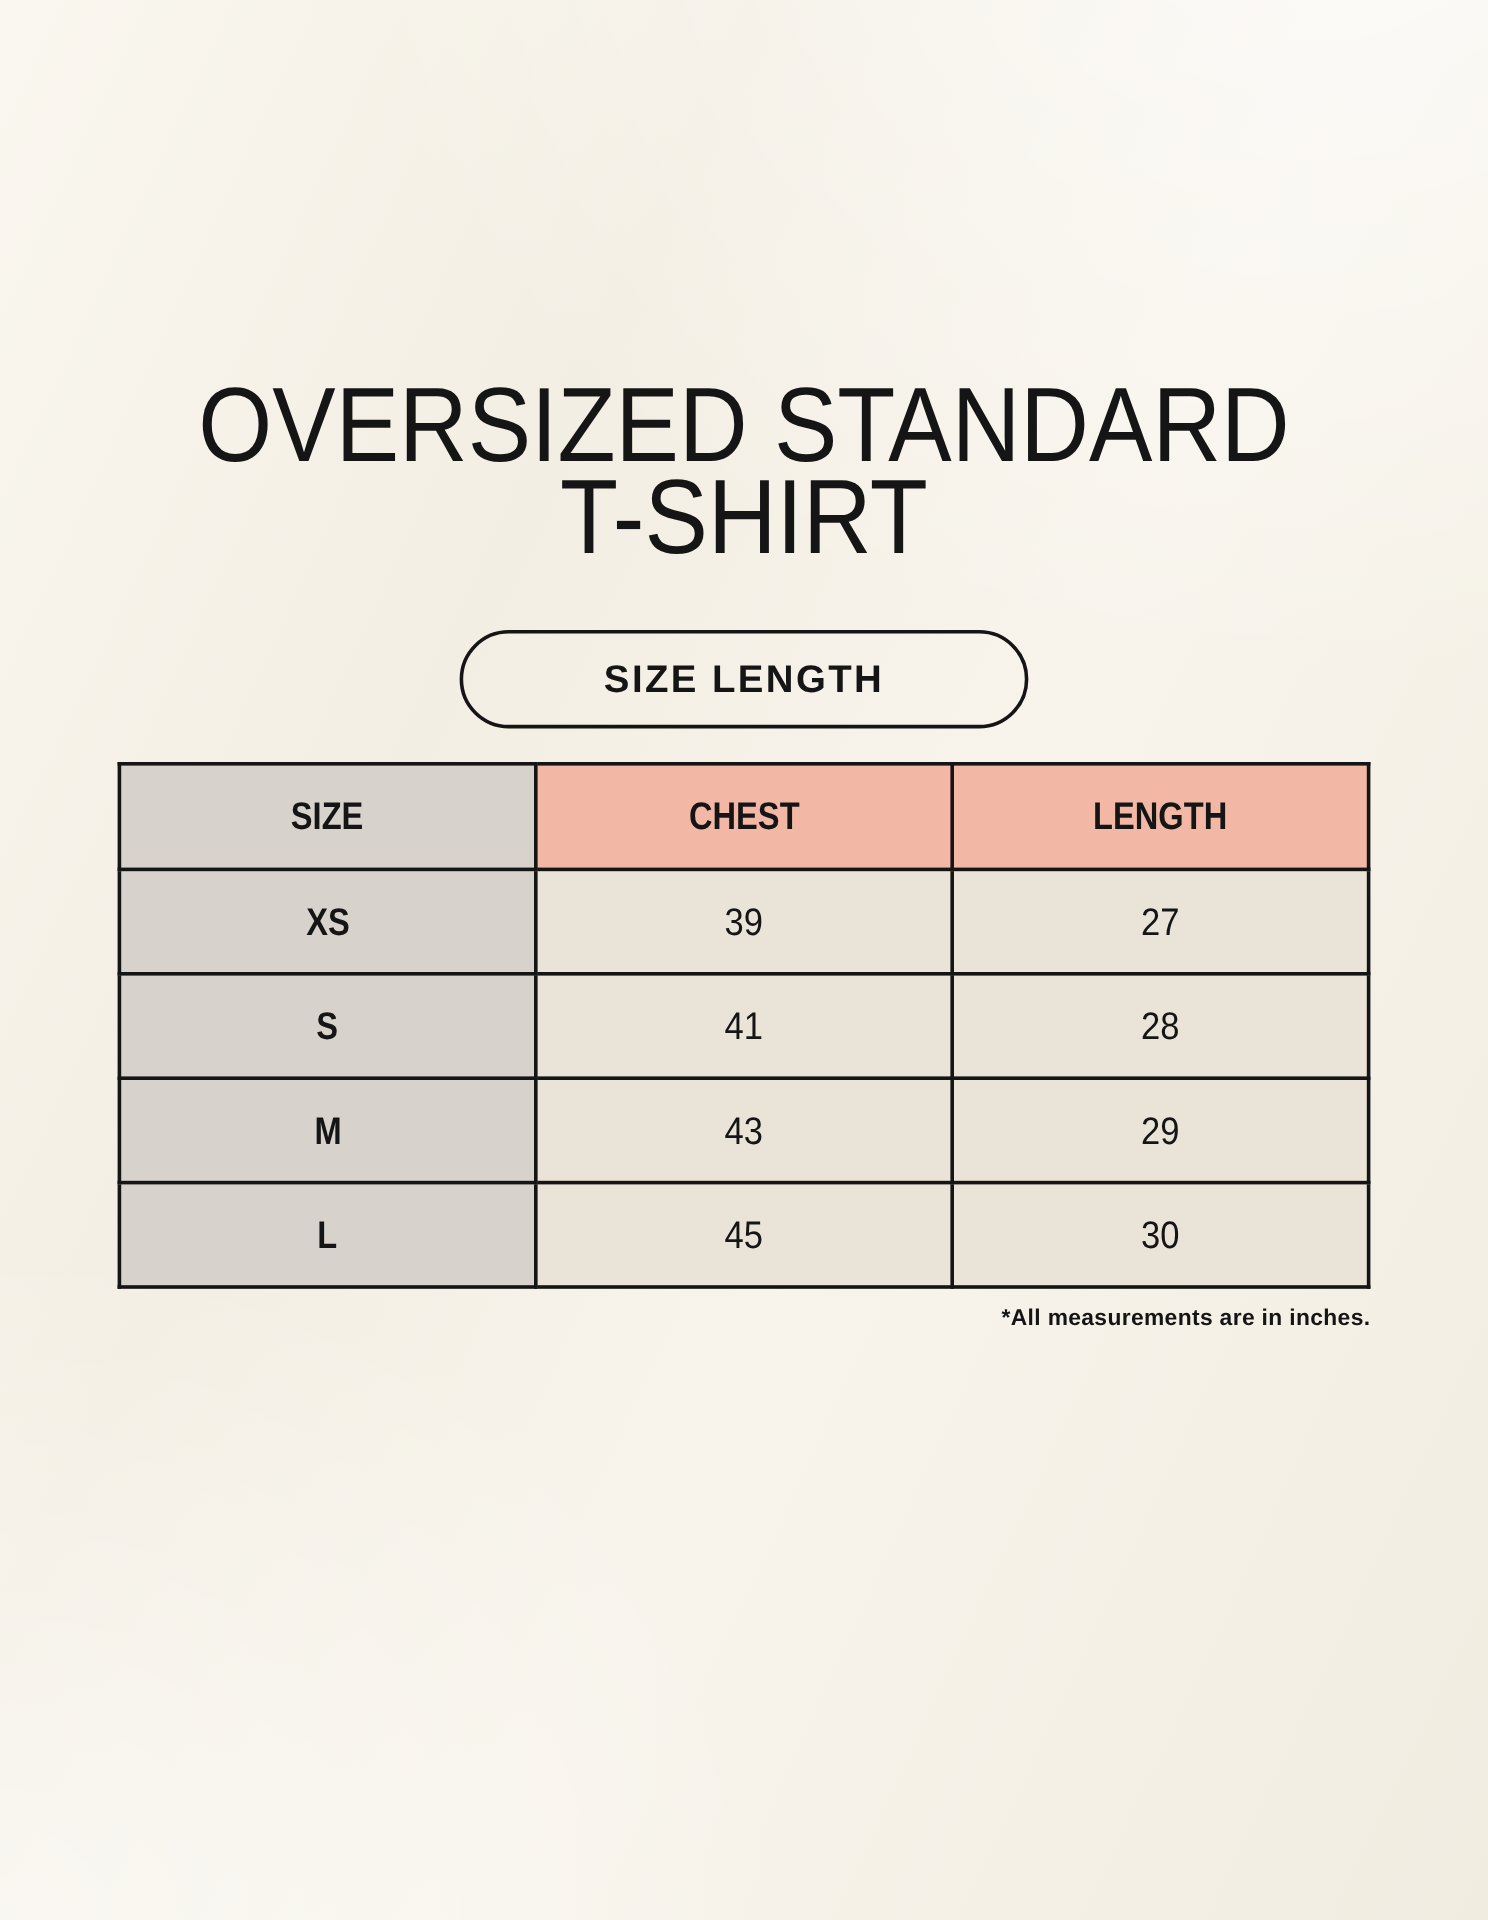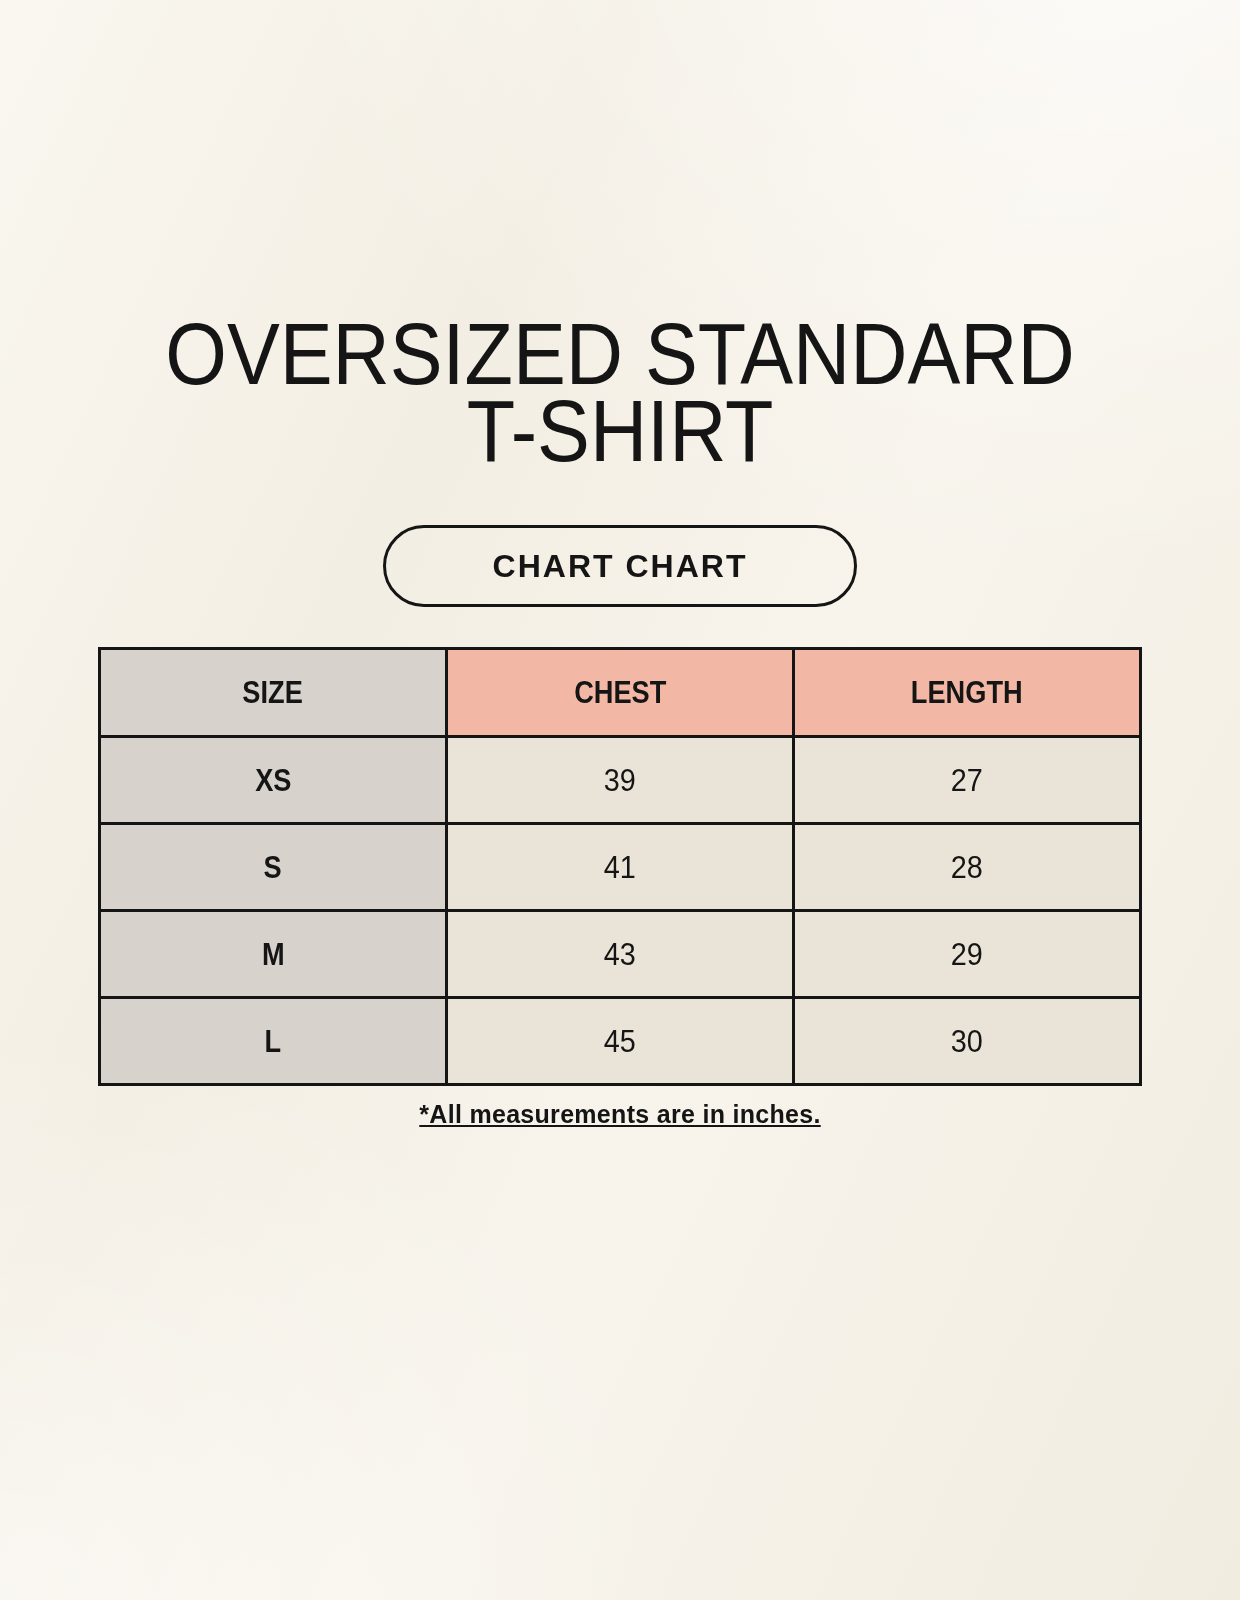--- a/index.html
+++ b/index.html
@@ -42,21 +42,21 @@
     border-radius:44px;
     display:flex;align-items:center;justify-content:center;
     background:transparent;
   }
   .pill span{
     font-size:32px;font-weight:700;letter-spacing:2px;
   }
 
   .size-table{
     width:1044px;
-    margin:40px auto 0;
+    margin:28px auto 0;
     border-collapse:collapse;
     table-layout:fixed;
     border-radius:22px;
   }
   .size-table th,.size-table td{
     border:3px solid var(--table-border);
     text-align:center;vertical-align:middle;
     width:33.33%;
   }
   .size-table thead th{height:88px;}
@@ -65,36 +65,36 @@
   .size-table thead th.size-col{background:var(--size-col-bg);}
   .size-table tbody th{background:var(--size-col-bg);}
   .size-table tbody td{background:var(--value-cell-bg);}
 
   .hdr{display:inline-block;font-size:32px;font-weight:700;transform:scaleX(.85);}
   .size-lbl{display:inline-block;font-size:32px;font-weight:700;transform:scaleX(.85);}
   .val{display:inline-block;font-size:32px;font-weight:400;transform:scaleX(.9);}
 
   .footnote{
     width:1044px;margin:14px auto 0;
-    text-align:center;
-    font-size:25px;font-weight:700;letter-spacing:.3px;text-decoration:underline;
+    text-align:right;
+    font-size:19px;font-weight:700;letter-spacing:.3px;
   }
 </style>
 </head>
 <body>
 
 <div class="page">
 
   <h1 class="title">
     <span class="line">OVERSIZED STANDARD</span>
     <span class="line">T-SHIRT</span>
   </h1>
 
   <div class="pill">
-    <span>CHART CHART</span>
+    <span>SIZE LENGTH</span>
   </div>
 
   <table class="size-table">
     <thead>
       <tr>
         <th class="size-col"><span class="hdr">SIZE</span></th>
         <th><span class="hdr">CHEST</span></th>
         <th><span class="hdr">LENGTH</span></th>
       </tr>
     </thead>

